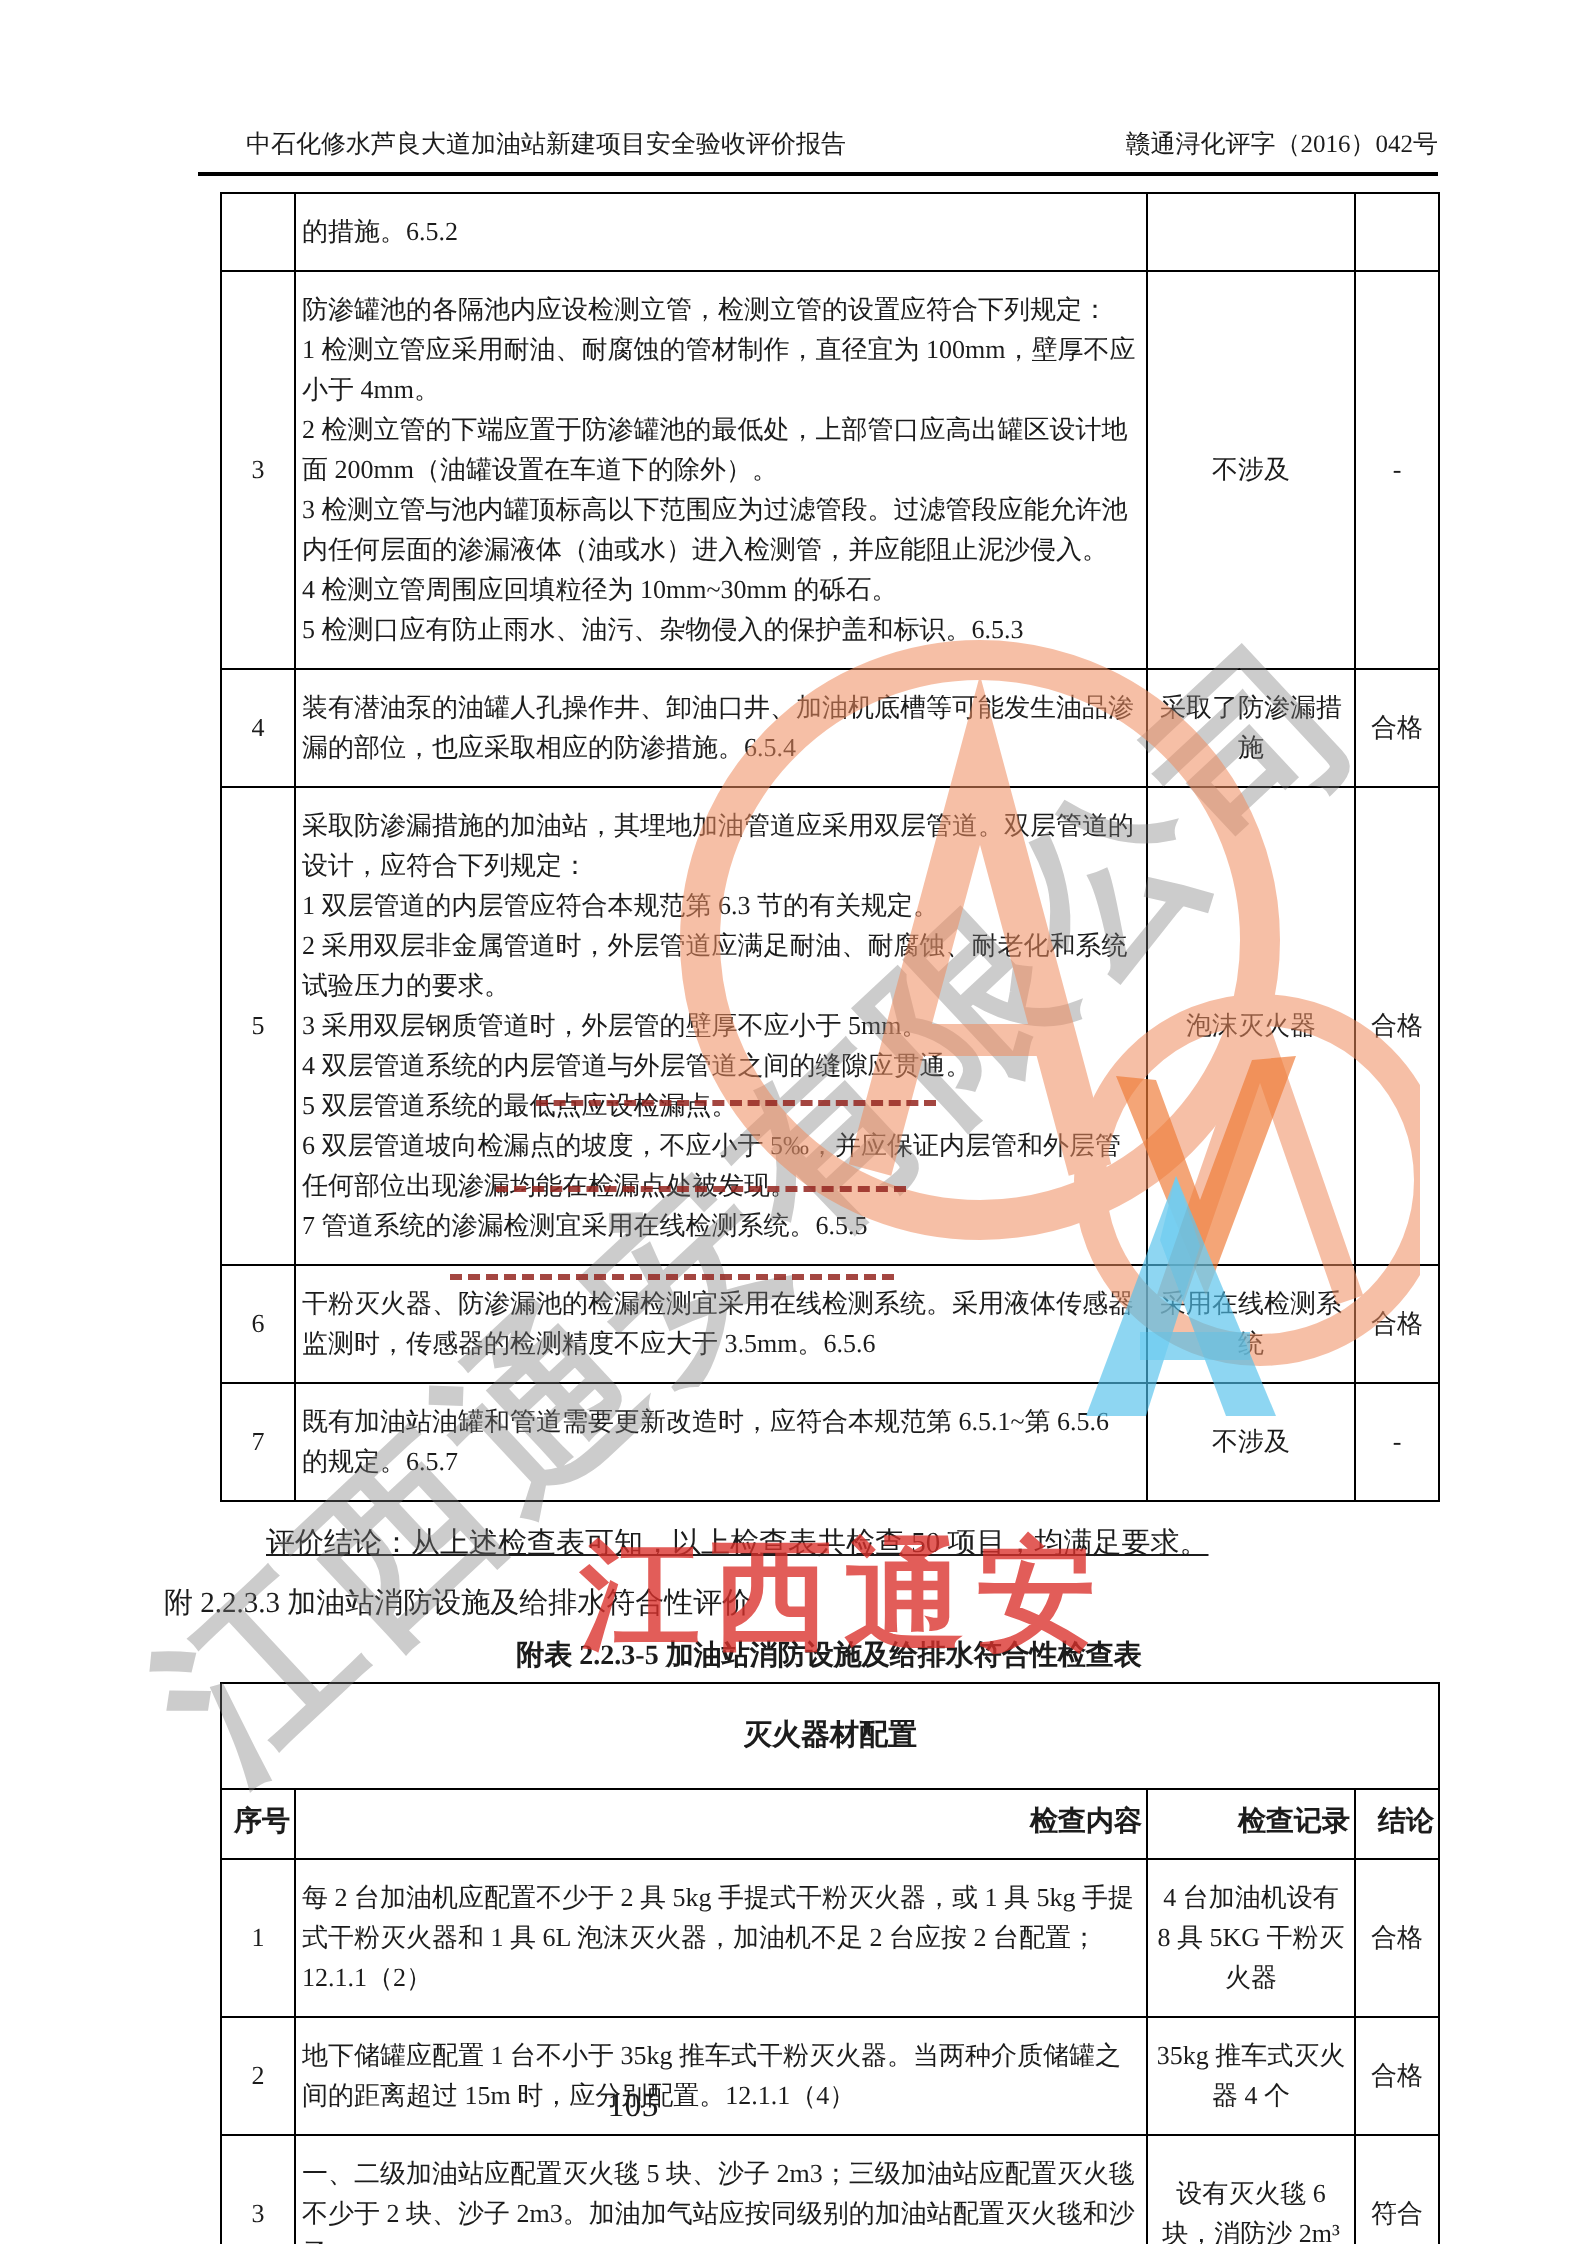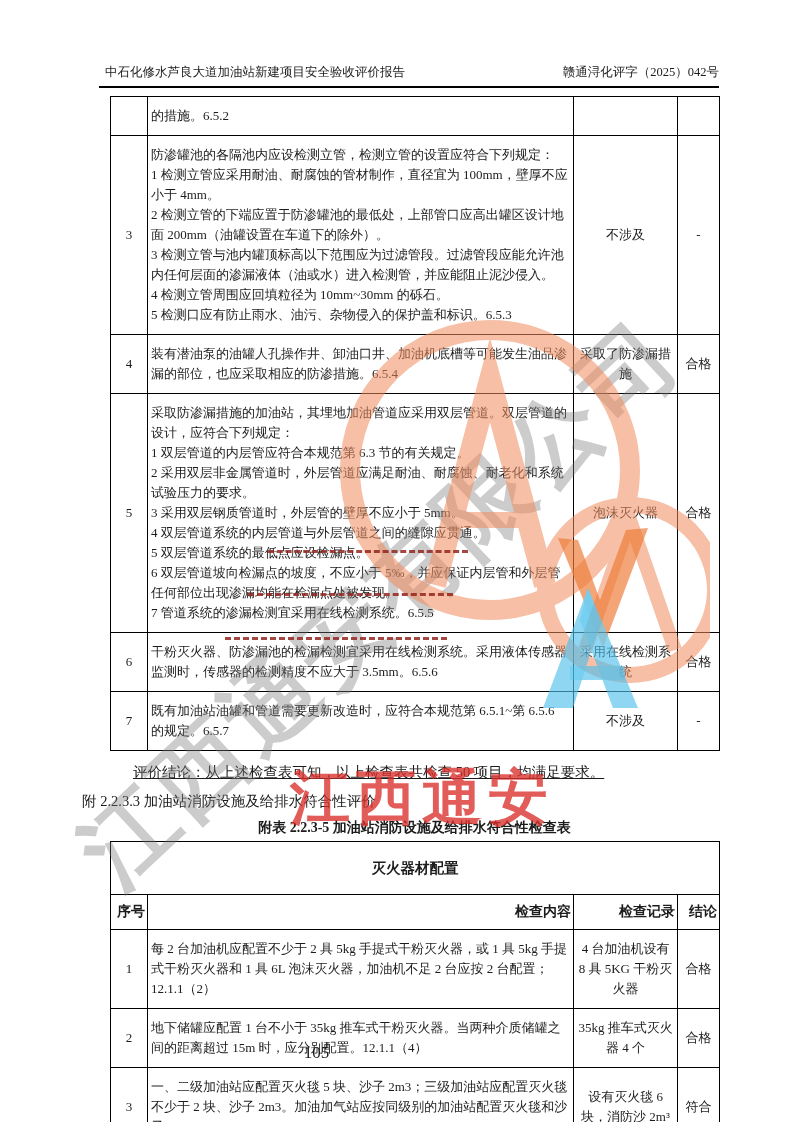--- a/index.html
+++ b/index.html
@@ -1,20 +1,20 @@
 <!DOCTYPE html>
 <html><head>
 <meta charset="utf-8">
 <style>
   * { margin:0; padding:0; box-sizing:border-box; }
   body { background:#ffffff; font-family:"Liberation Serif","DejaVu Serif",serif; color:#1c1c1c; }
   .page { position:relative; width:793px; height:1122px; background:#ffffff; overflow:hidden; }
 
   
-  .header { position:absolute; left:105px; right:74px; top:64px; display:flex; justify-content:space-between; font-size:12.5px; }
+  .header { position:absolute; left:123px; right:74px; top:64px; display:flex; justify-content:space-between; font-size:12.5px; }
   .header-rule { position:absolute; left:99px; right:74px; top:86px; border-top:2px solid #000; }
 
   
   .doc { position:absolute; left:0; top:96px; width:793px; }
 
   table { border-collapse:collapse; table-layout:fixed; margin-left:110px; width:609px; }
   td { border:1px solid #000; font-size:13px; line-height:20px; padding:9px 3px; vertical-align:middle; }
   td.no, td.record, td.result { text-align:center; }
   td.content { text-align:left; white-space:pre-line; }
   td.section { text-align:center; font-weight:bold; font-size:14.5px; padding:16px 2px; }
@@ -43,21 +43,21 @@
   .dash2 { left:248px; top:593px; width:205px; }
   .dash3 { left:225px; top:637px; width:222px; }
 </style>
 </head>
 <body>
 
 <div class="page">
 
   <div class="header">
     <span>中石化修水芦良大道加油站新建项目安全验收评价报告</span>
-    <span>赣通浔化评字（2025）042号</span>
+    <span>赣通浔化评字（2016）042号</span>
   </div>
   <div class="header-rule"></div>
 
   <div class="doc">
 
     <table class="t1">
       <colgroup>
           <col style="width:37px">
           <col style="width:426px">
           <col style="width:104px">

